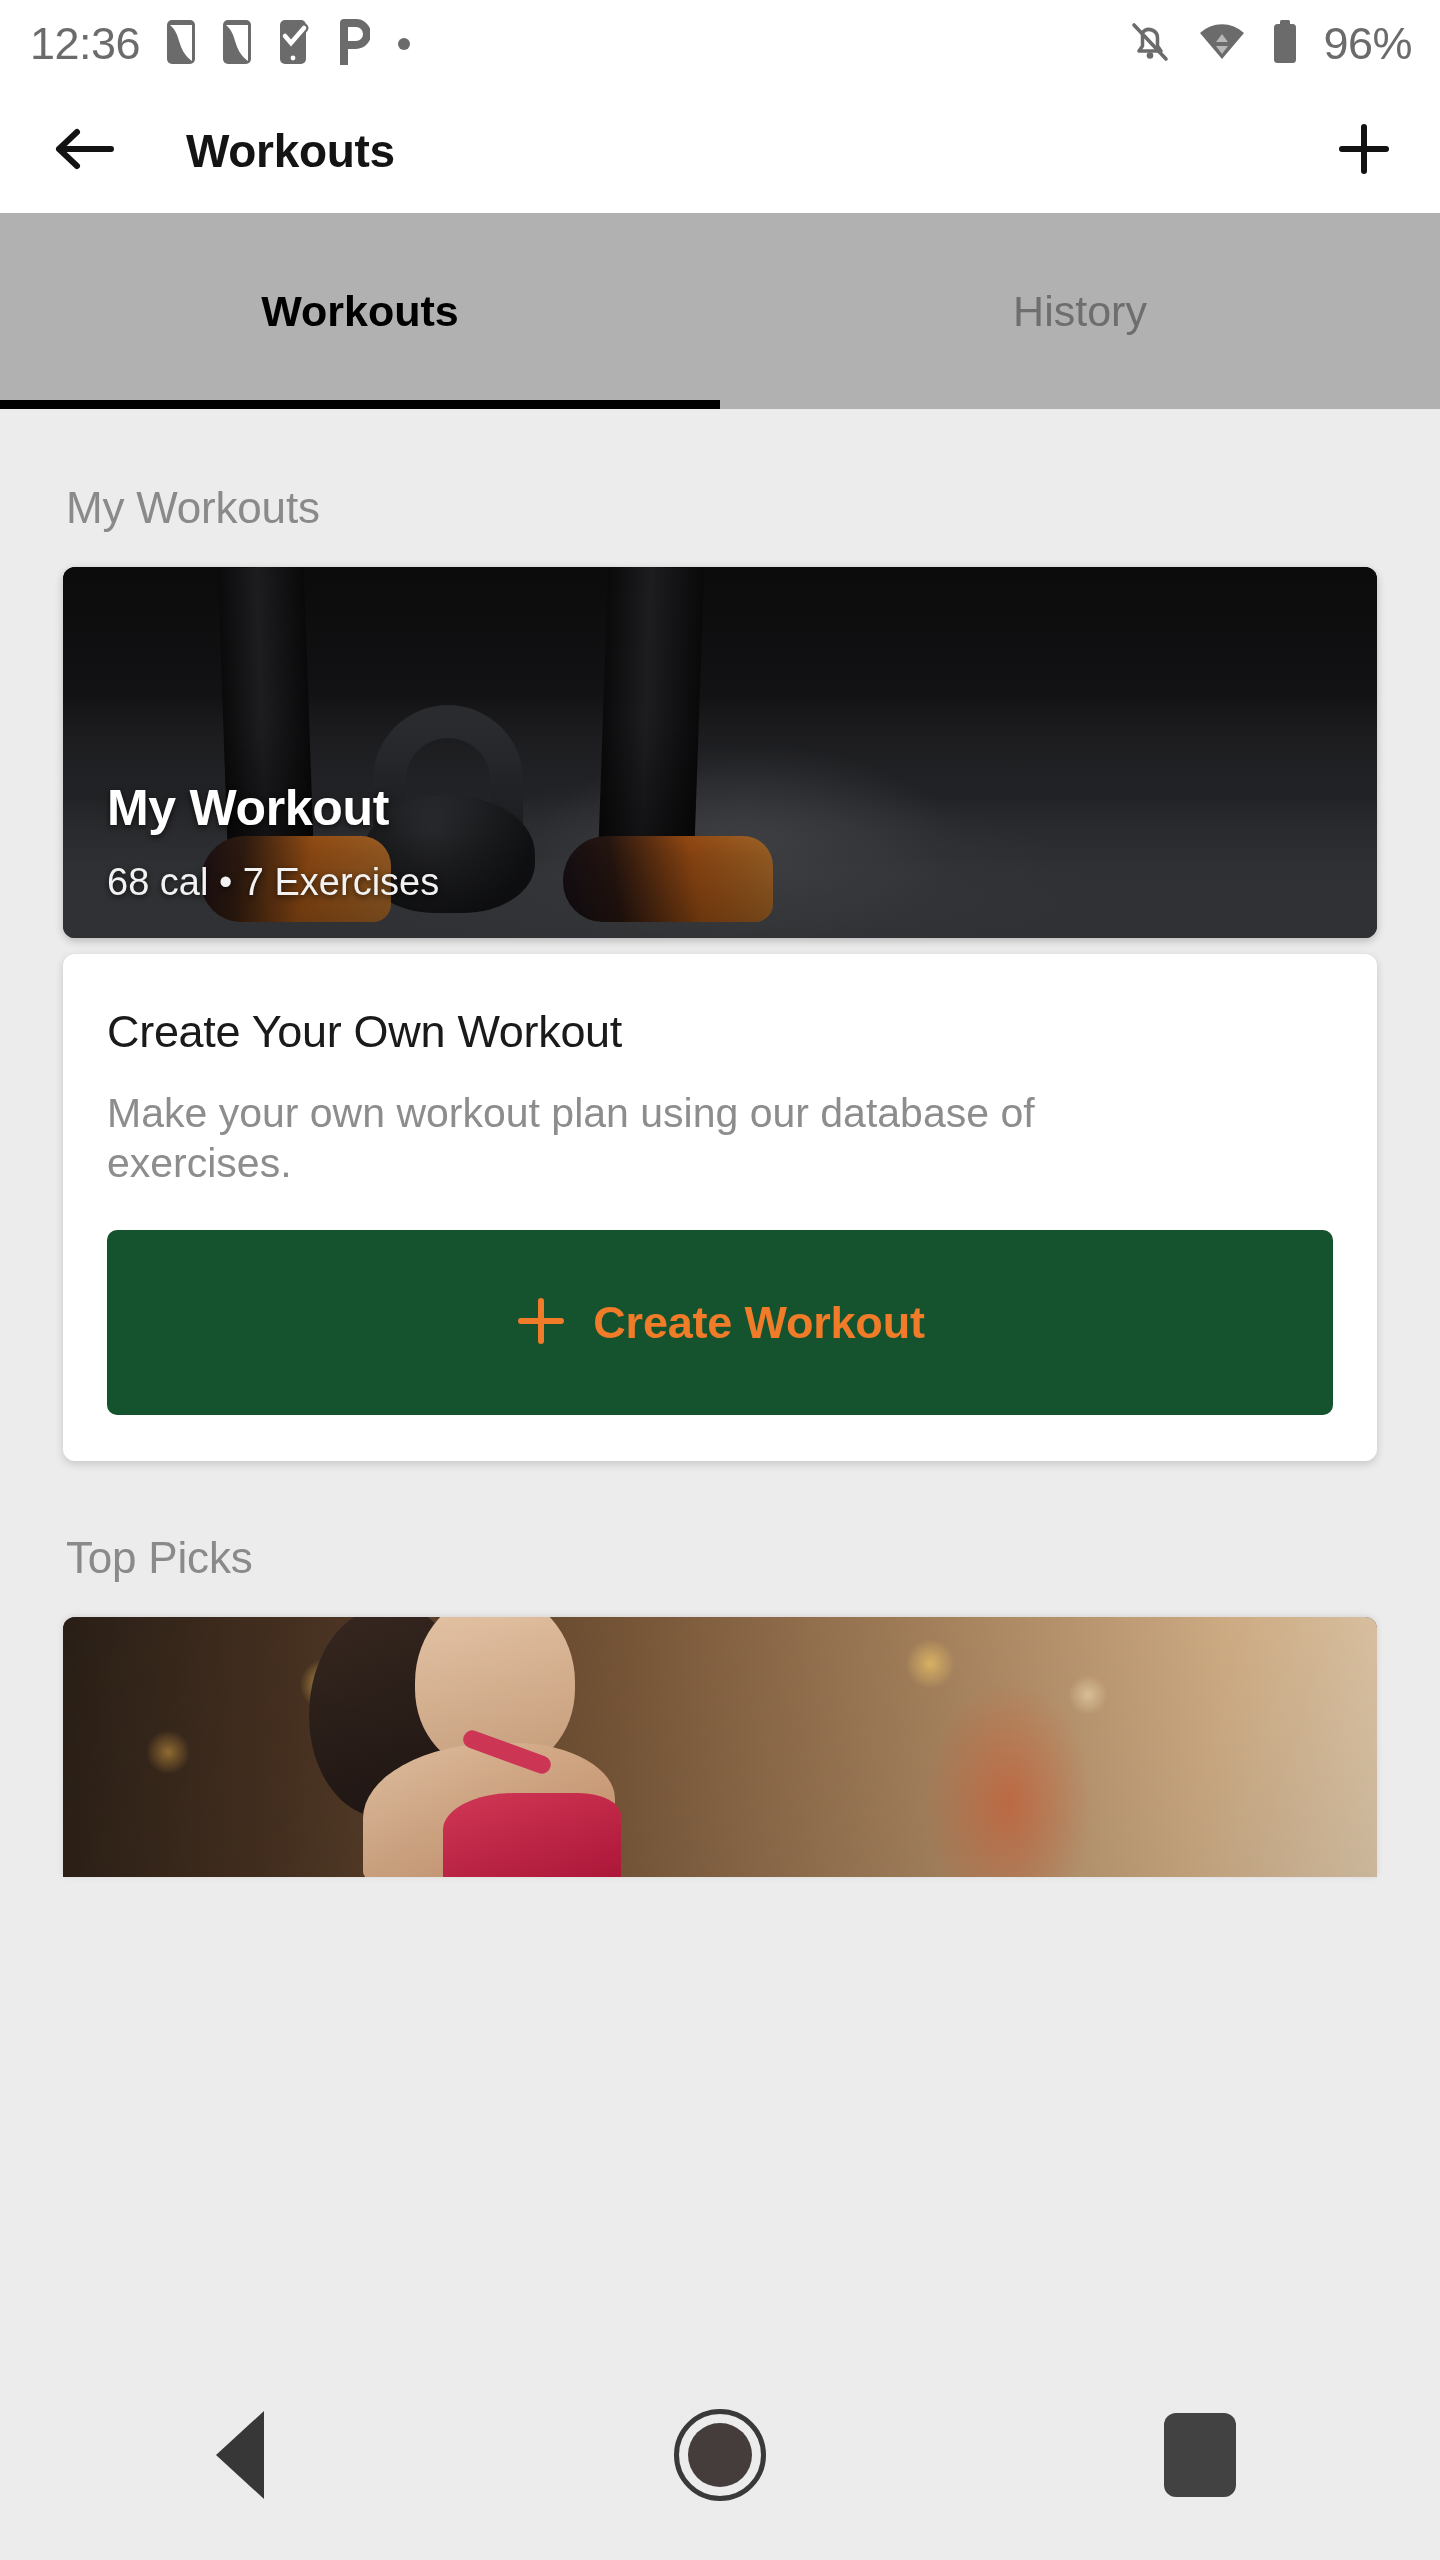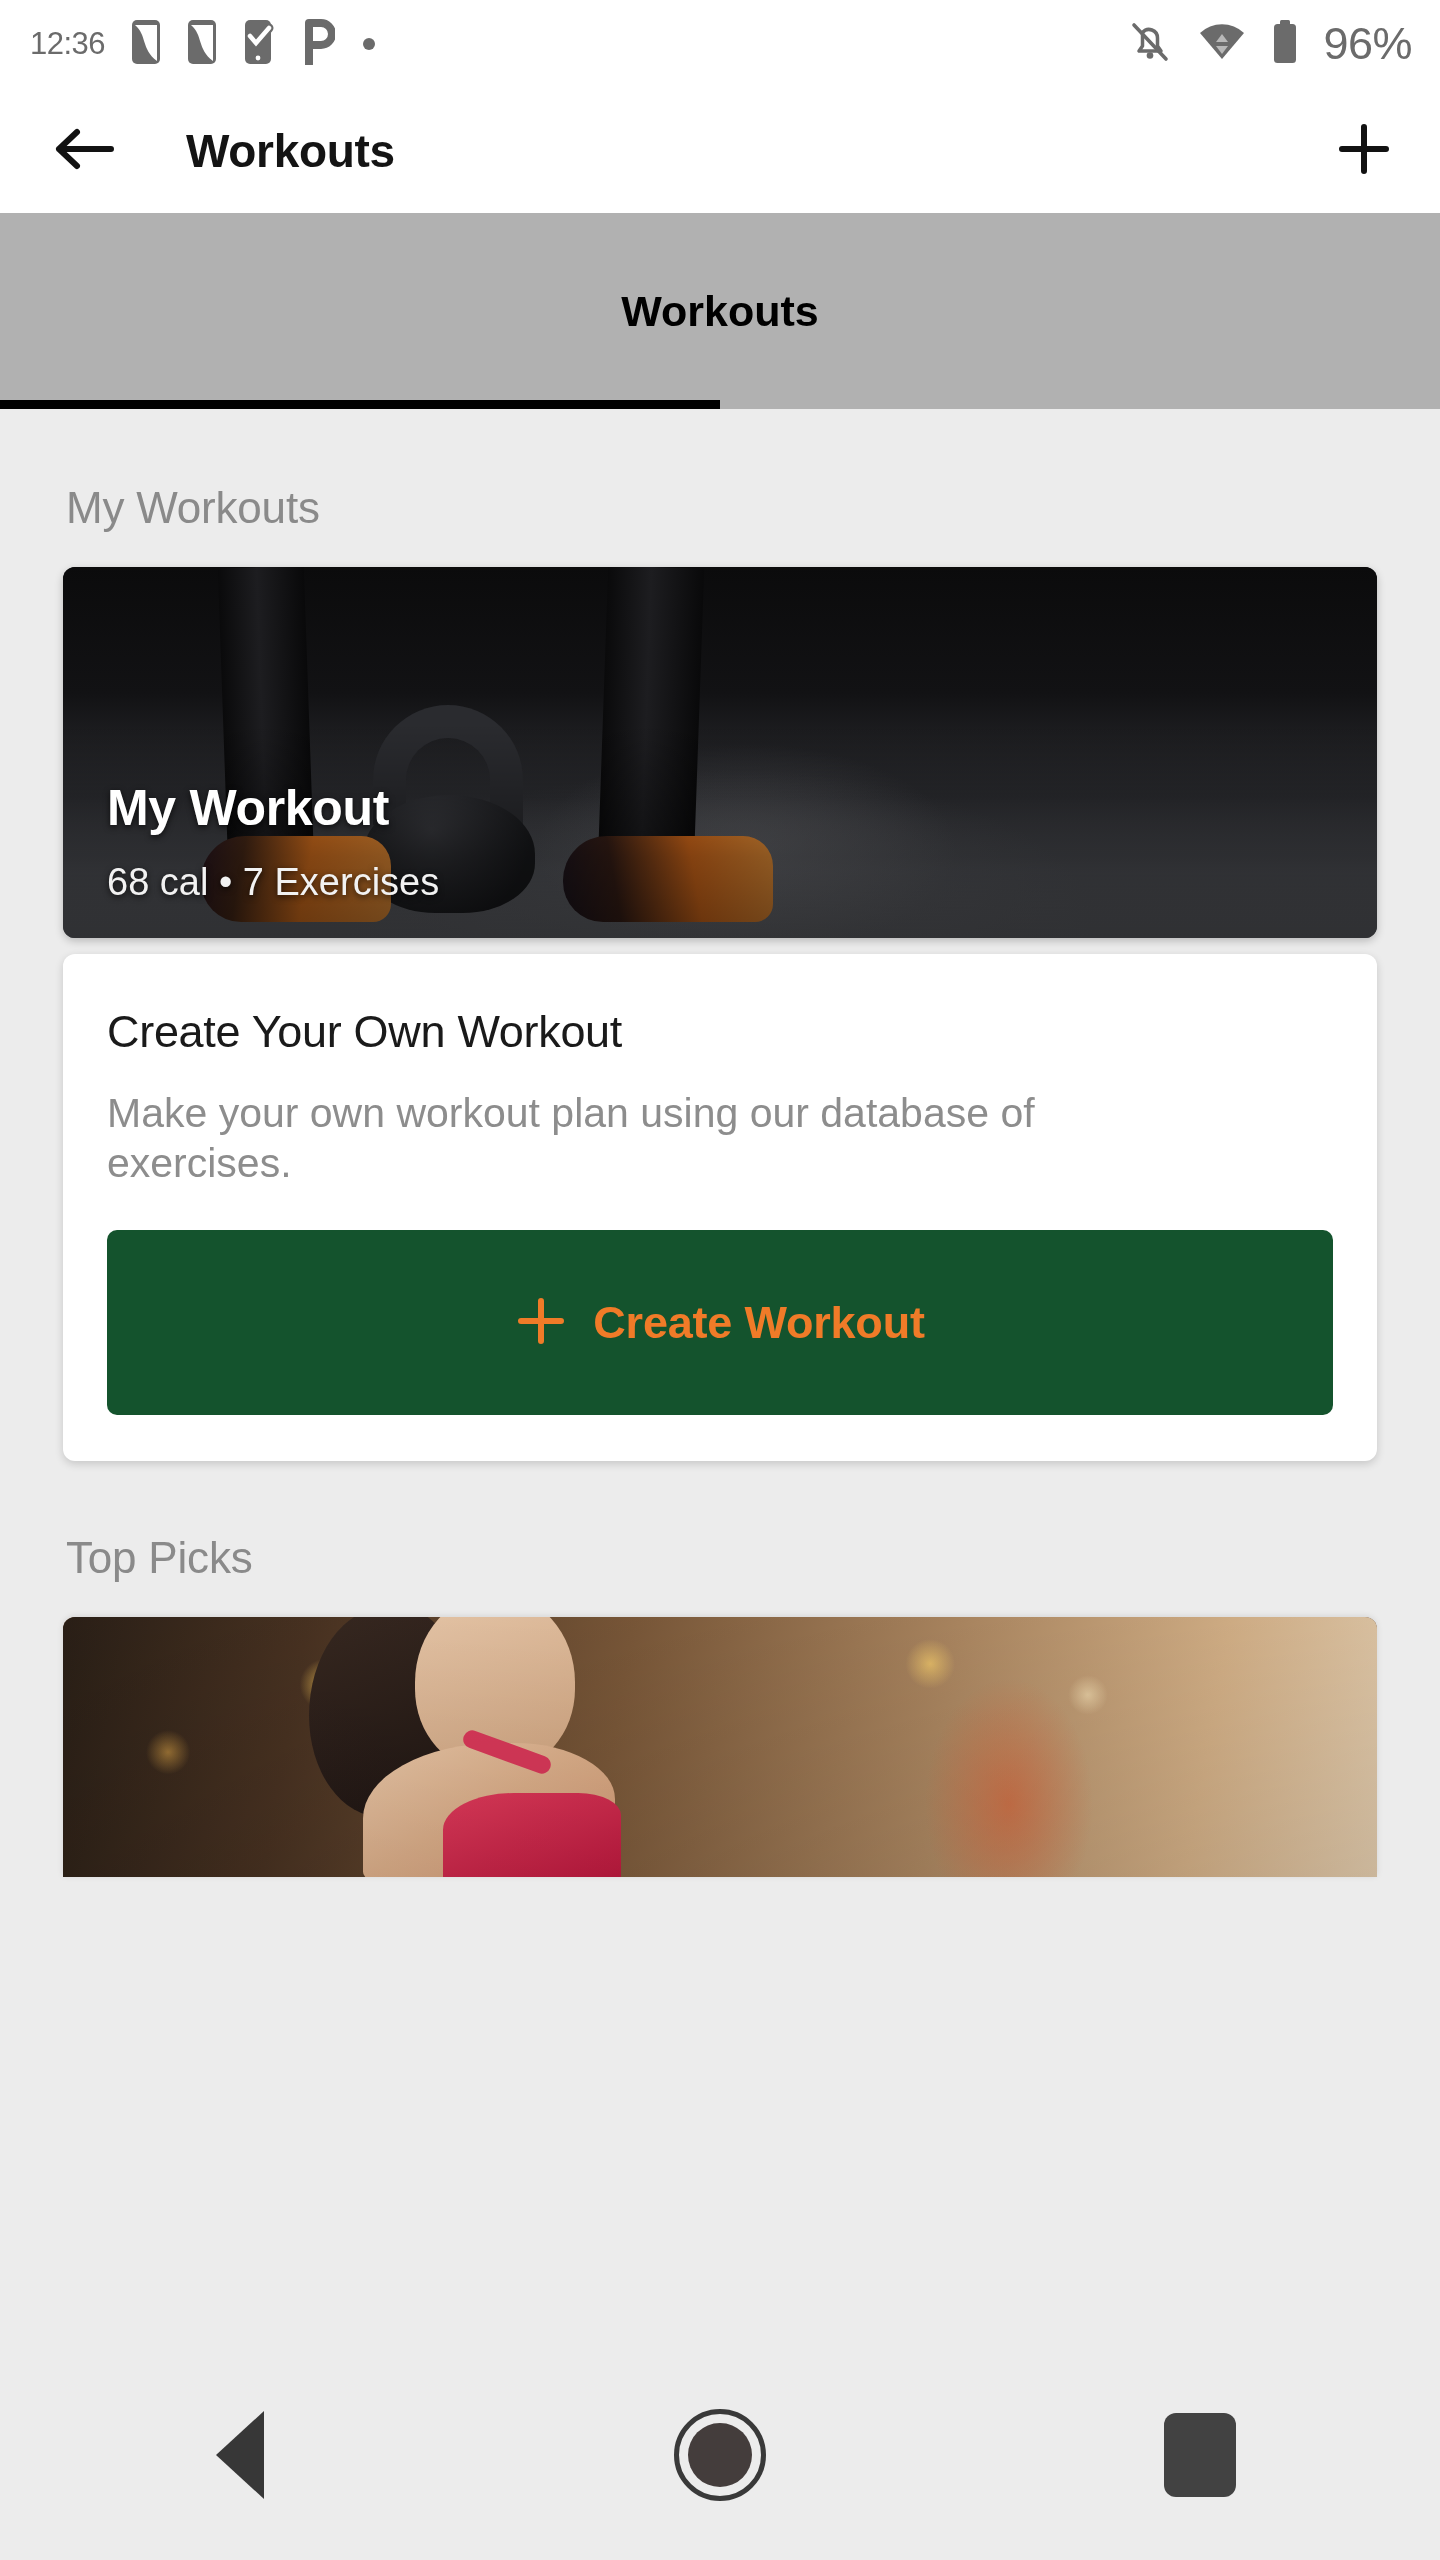--- a/index.html
+++ b/index.html
@@ -11,21 +11,21 @@
     position:relative;
   }
 
   
   .status-bar{
     height:88px; background:#ffffff;
     display:flex; align-items:center;
     padding:0 28px 0 30px;
   }
   .status-left{ display:flex; align-items:center; gap:26px; }
-  .status-time{ font-size:31px; color:#6b6b6b; letter-spacing:-0.5px; }
+  .status-time{ font-size:45px; color:#6b6b6b; letter-spacing:-0.5px; }
   .status-right{ margin-left:auto; display:flex; align-items:center; gap:24px; }
   .status-battery-text{ font-size:45px; color:#6b6b6b; letter-spacing:-0.5px; }
   .sicon{ display:block; }
 
   
   .app-bar{
     height:125px; background:#ffffff;
     display:flex; align-items:center;
     padding:0 40px 0 48px;
   }
@@ -265,20 +265,23 @@
       <svg width="54" height="54" viewBox="0 0 54 54">
           <path d="M27 5 L27 49 M5 27 L49 27" stroke="#121212" stroke-width="6" stroke-linecap="round"></path>
         </svg>
     </span>
   </div>
 </div>
 
 <div class="tab-bar">
   <div class="tab active">
     <span>Workouts</span>
+  </div>
+  <div class="tab inactive">
+    <span>History</span>
   </div>
   <div class="tab-indicator"></div>
 </div>
 
 <div class="content">
 
   <div class="section-title">My Workouts</div>
 
   <div class="workout-card">
     <div class="photo-gym">

